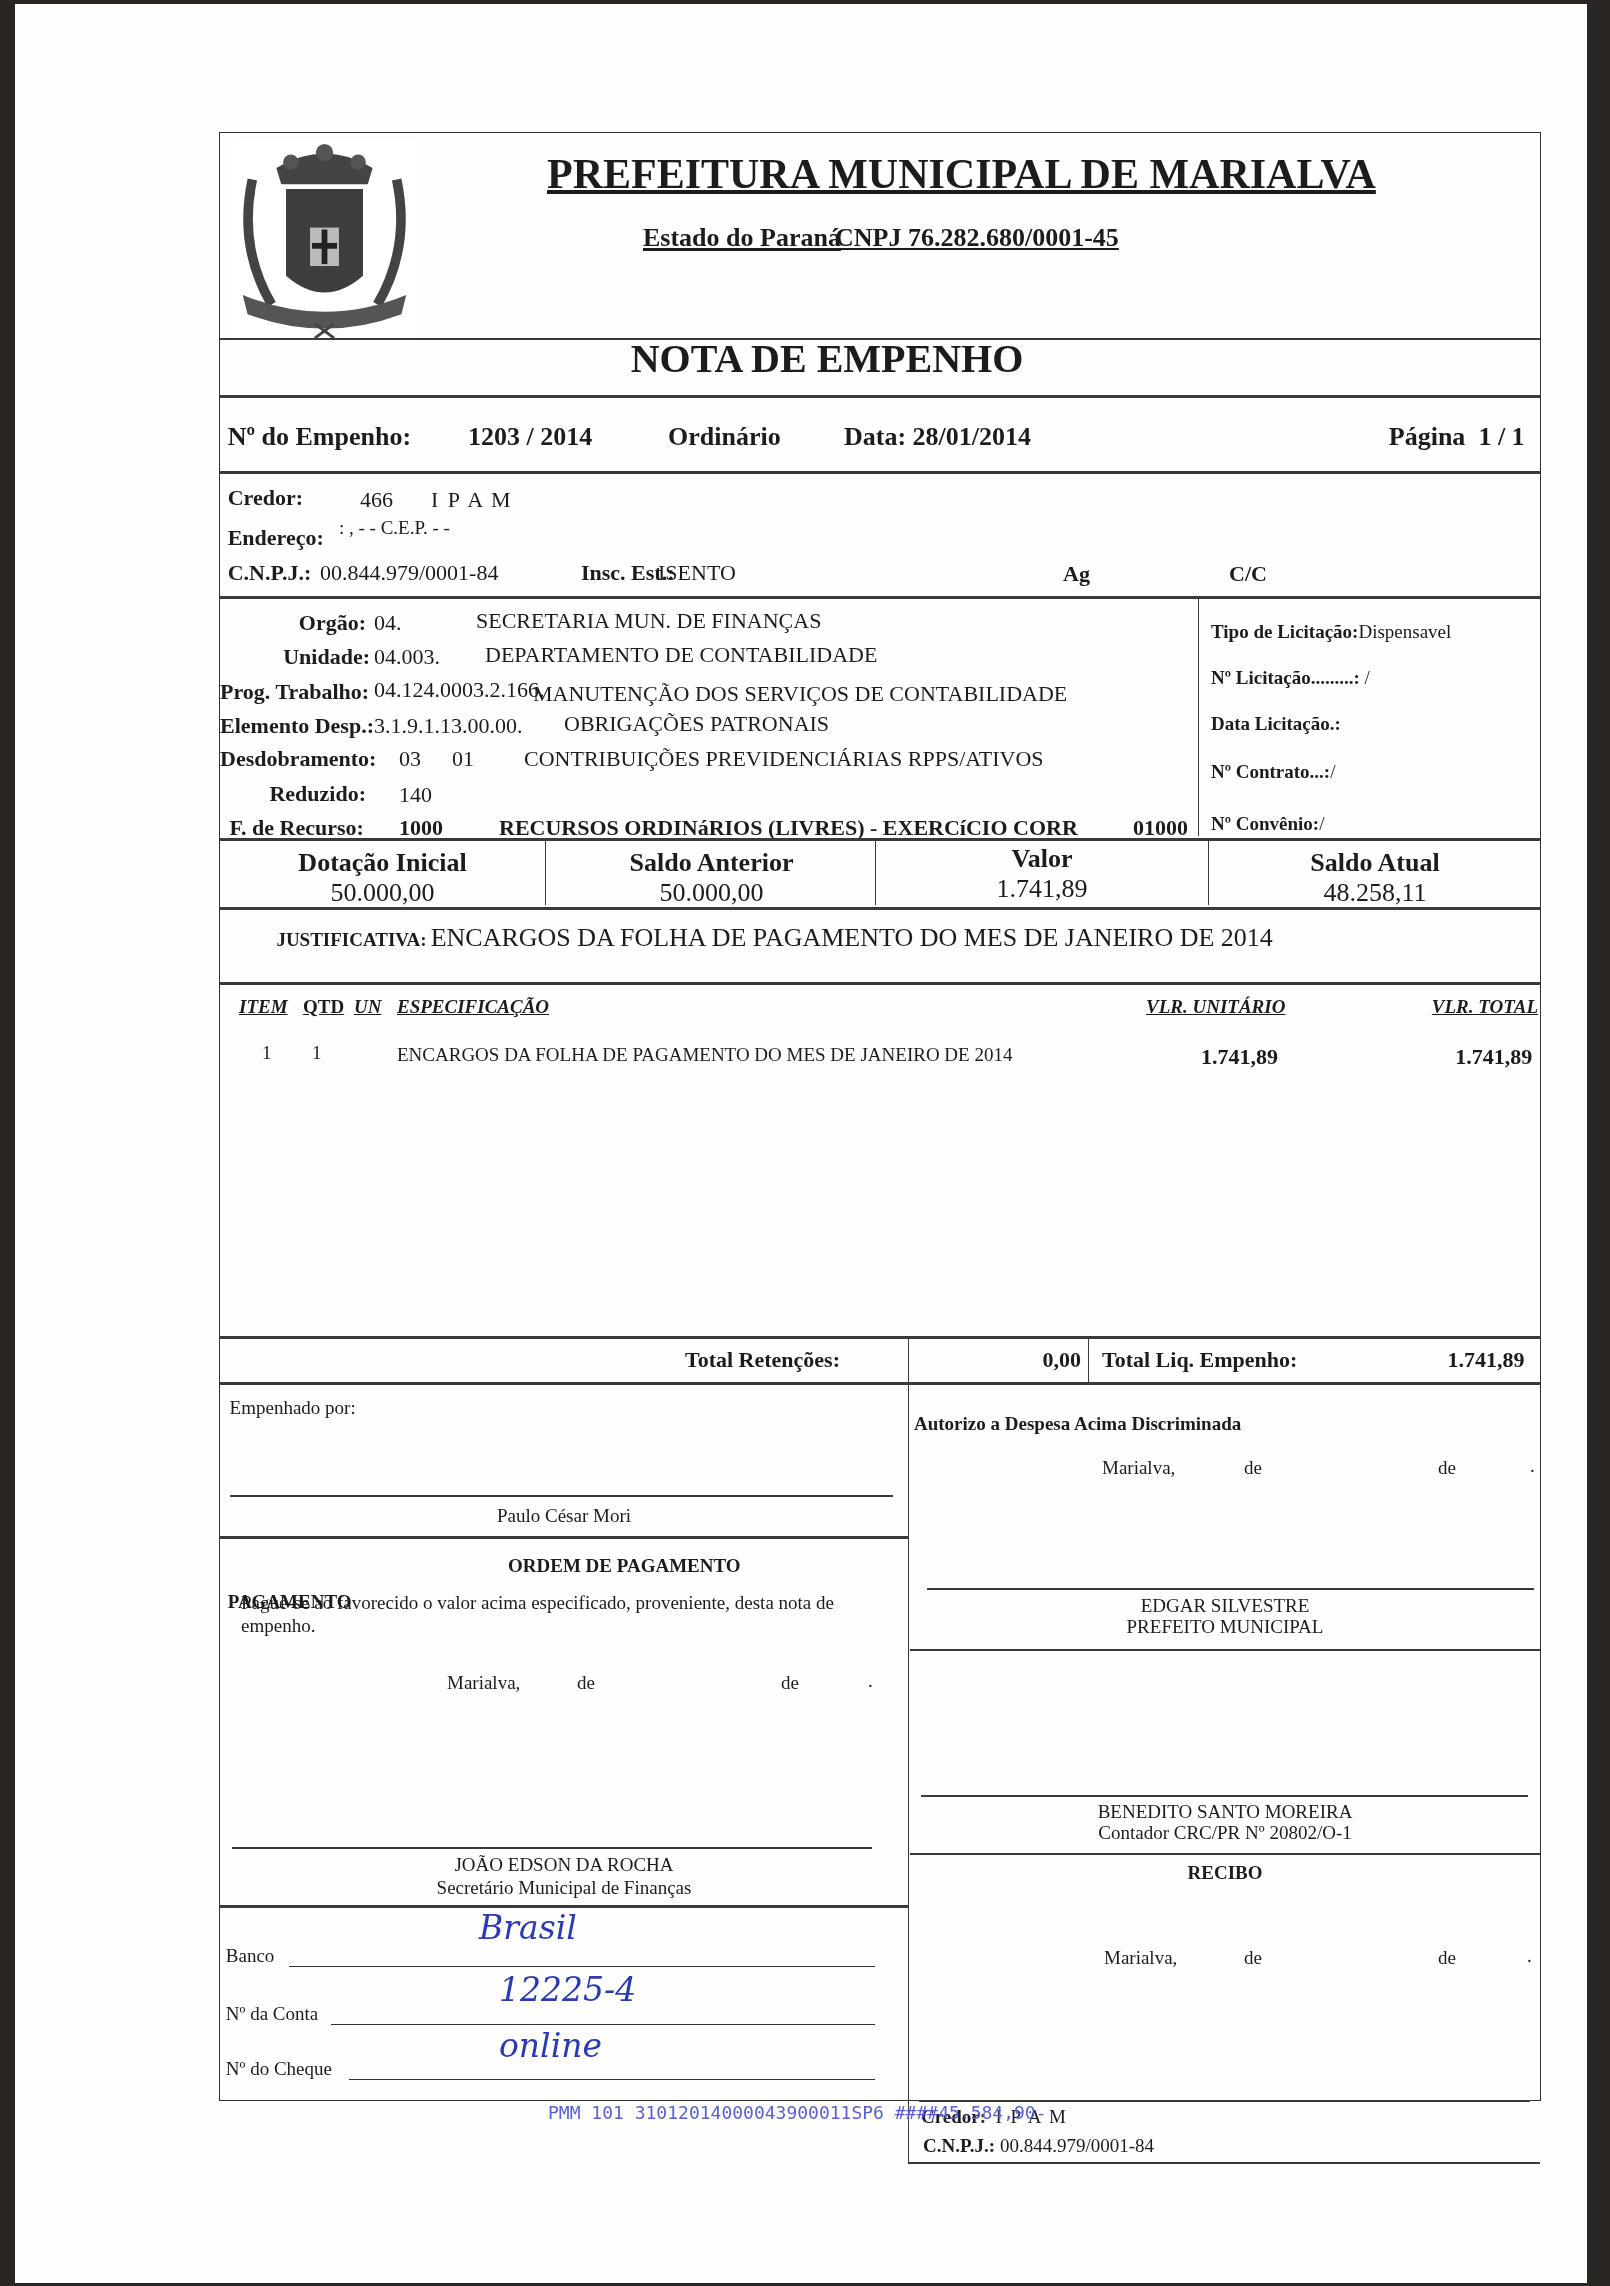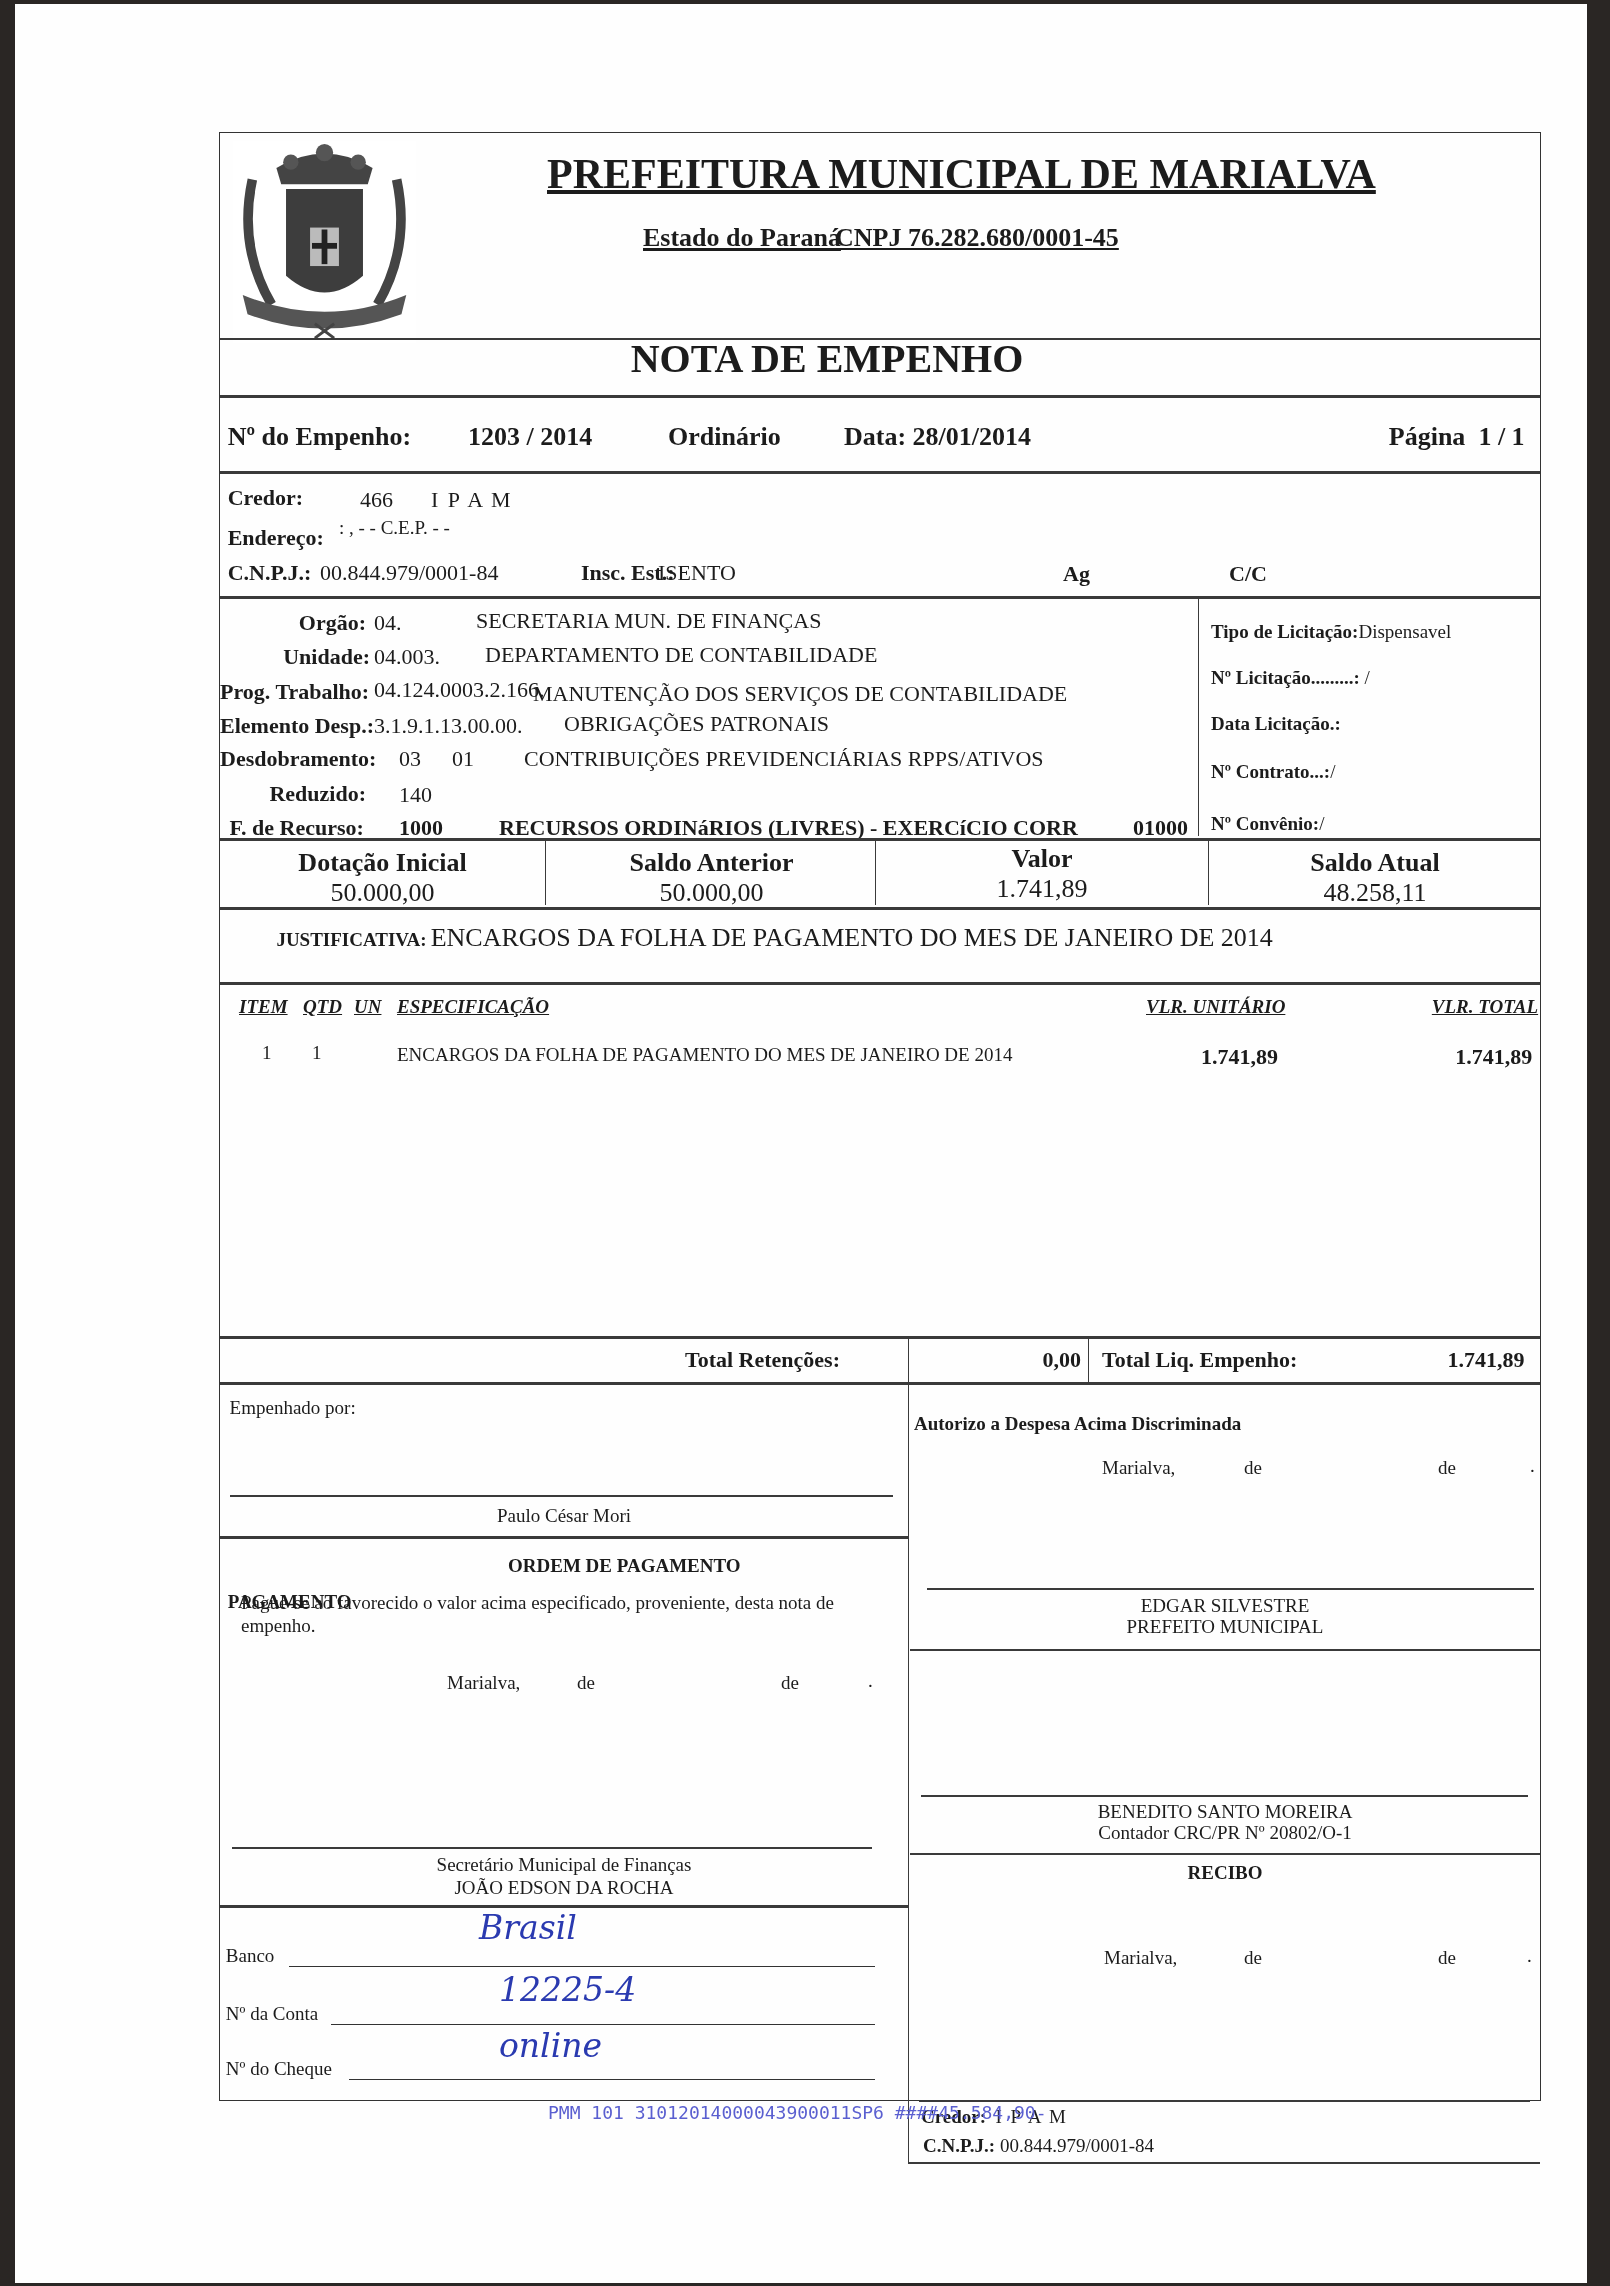--- a/index.html
+++ b/index.html
@@ -154,21 +154,21 @@
   <div class="hline" style="left:0; right:0; top:774px; border-top-width:3.8px;"></div>
 
   <div class="abs nowrap" style="left:13.4px; top:790px;margin-left:43px;">
     <span class="sm b">JUSTIFICATIVA:</span>
     <span class="lg">ENCARGOS DA FOLHA DE PAGAMENTO DO MES DE JANEIRO DE 2014</span>
   </div>
 
   <div class="hline" style="left:0; right:0; top:849px; border-top-width:3.8px;"></div>
 
   <div class="abs sm b" style="left:19px; top:863px; font-style:italic; text-decoration:underline;">ITEM</div>
-  <div class="abs sm b" style="left:83px; top:863px; font-style:italic; text-decoration:underline;">QTD</div>
+  <div class="abs sm b" style="left:83px; top:863px; text-decoration:underline;">QTD</div>
   <div class="abs sm b" style="left:134px; top:863px; font-style:italic; text-decoration:underline;">UN</div>
   <div class="abs sm b" style="left:177px; top:863px; font-style:italic; text-decoration:underline;">ESPECIFICAÇÃO</div>
   <div class="abs sm b nowrap" style="left:926px; top:863px; font-style:italic; text-decoration:underline;">VLR. UNITÁRIO</div>
   <div class="abs sm b nowrap" style="right:1.9px; top:863px; font-style:italic; text-decoration:underline;">VLR. TOTAL</div>
 
   <div class="abs" style="left:0; right:0; top:909px; height:58px;">
     <div class="abs sm" style="left:42px; top:0;">1</div>
     <div class="abs sm" style="left:92px; top:0;">1</div>
     <div class="abs sm" style="left:134px; top:0;"></div>
     <div class="abs sm" style="left:177px; top:0; width:749px; line-height:25px;">ENCARGOS DA FOLHA DE PAGAMENTO DO MES DE JANEIRO DE 2014</div>
@@ -201,22 +201,22 @@
   <div class="abs sm b" style="left:7.7px; top:1418px;margin-top:40px;">PAGAMENTO</div>
   <div class="abs sm b" style="left:288px; top:1422px;">ORDEM DE PAGAMENTO</div>
   <div class="abs sm" style="left:21px; top:1458px; width:634px; line-height:23px;">Pague-se ao favorecido o valor acima especificado, proveniente, desta nota de empenho.</div>
   <div class="abs sm" style="left:227px; top:1539px;">Marialva,</div>
   <div class="abs sm" style="left:357px; top:1539px;">de</div>
   <div class="abs sm" style="left:561px; top:1539px;">de</div>
   <div class="abs sm" style="left:648px; top:1537px;">.</div>
 
   <div class="hline" style="left:11.5px; width:640px; top:1714px;"></div>
   <div class="abs sm center" style="left:0; width:688px; top:1720px; line-height:23px;">
+    <div>JOÃO EDSON DA ROCHA</div>
     <div>Secretário Municipal de Finanças</div>
-    <div>JOÃO EDSON DA ROCHA</div>
   </div>
   <div class="hline" style="left:0; width:688px; top:1772px; border-top-width:3.8px;"></div>
 
   <div class="abs sm" style="left:5.8px; top:1812px;">Banco</div>
   <div class="underline-field" style="left:69px; width:586px; top:1833px;"></div>
   <div class="abs handwritten" style="left:259px; top:1775px;">Brasil</div>
 
   <div class="abs sm" style="left:5.8px; top:1870px;">Nº da Conta</div>
   <div class="underline-field" style="left:111px; width:544px; top:1891px;"></div>
   <div class="abs handwritten" style="left:279px; top:1837px;">12225-4</div>

